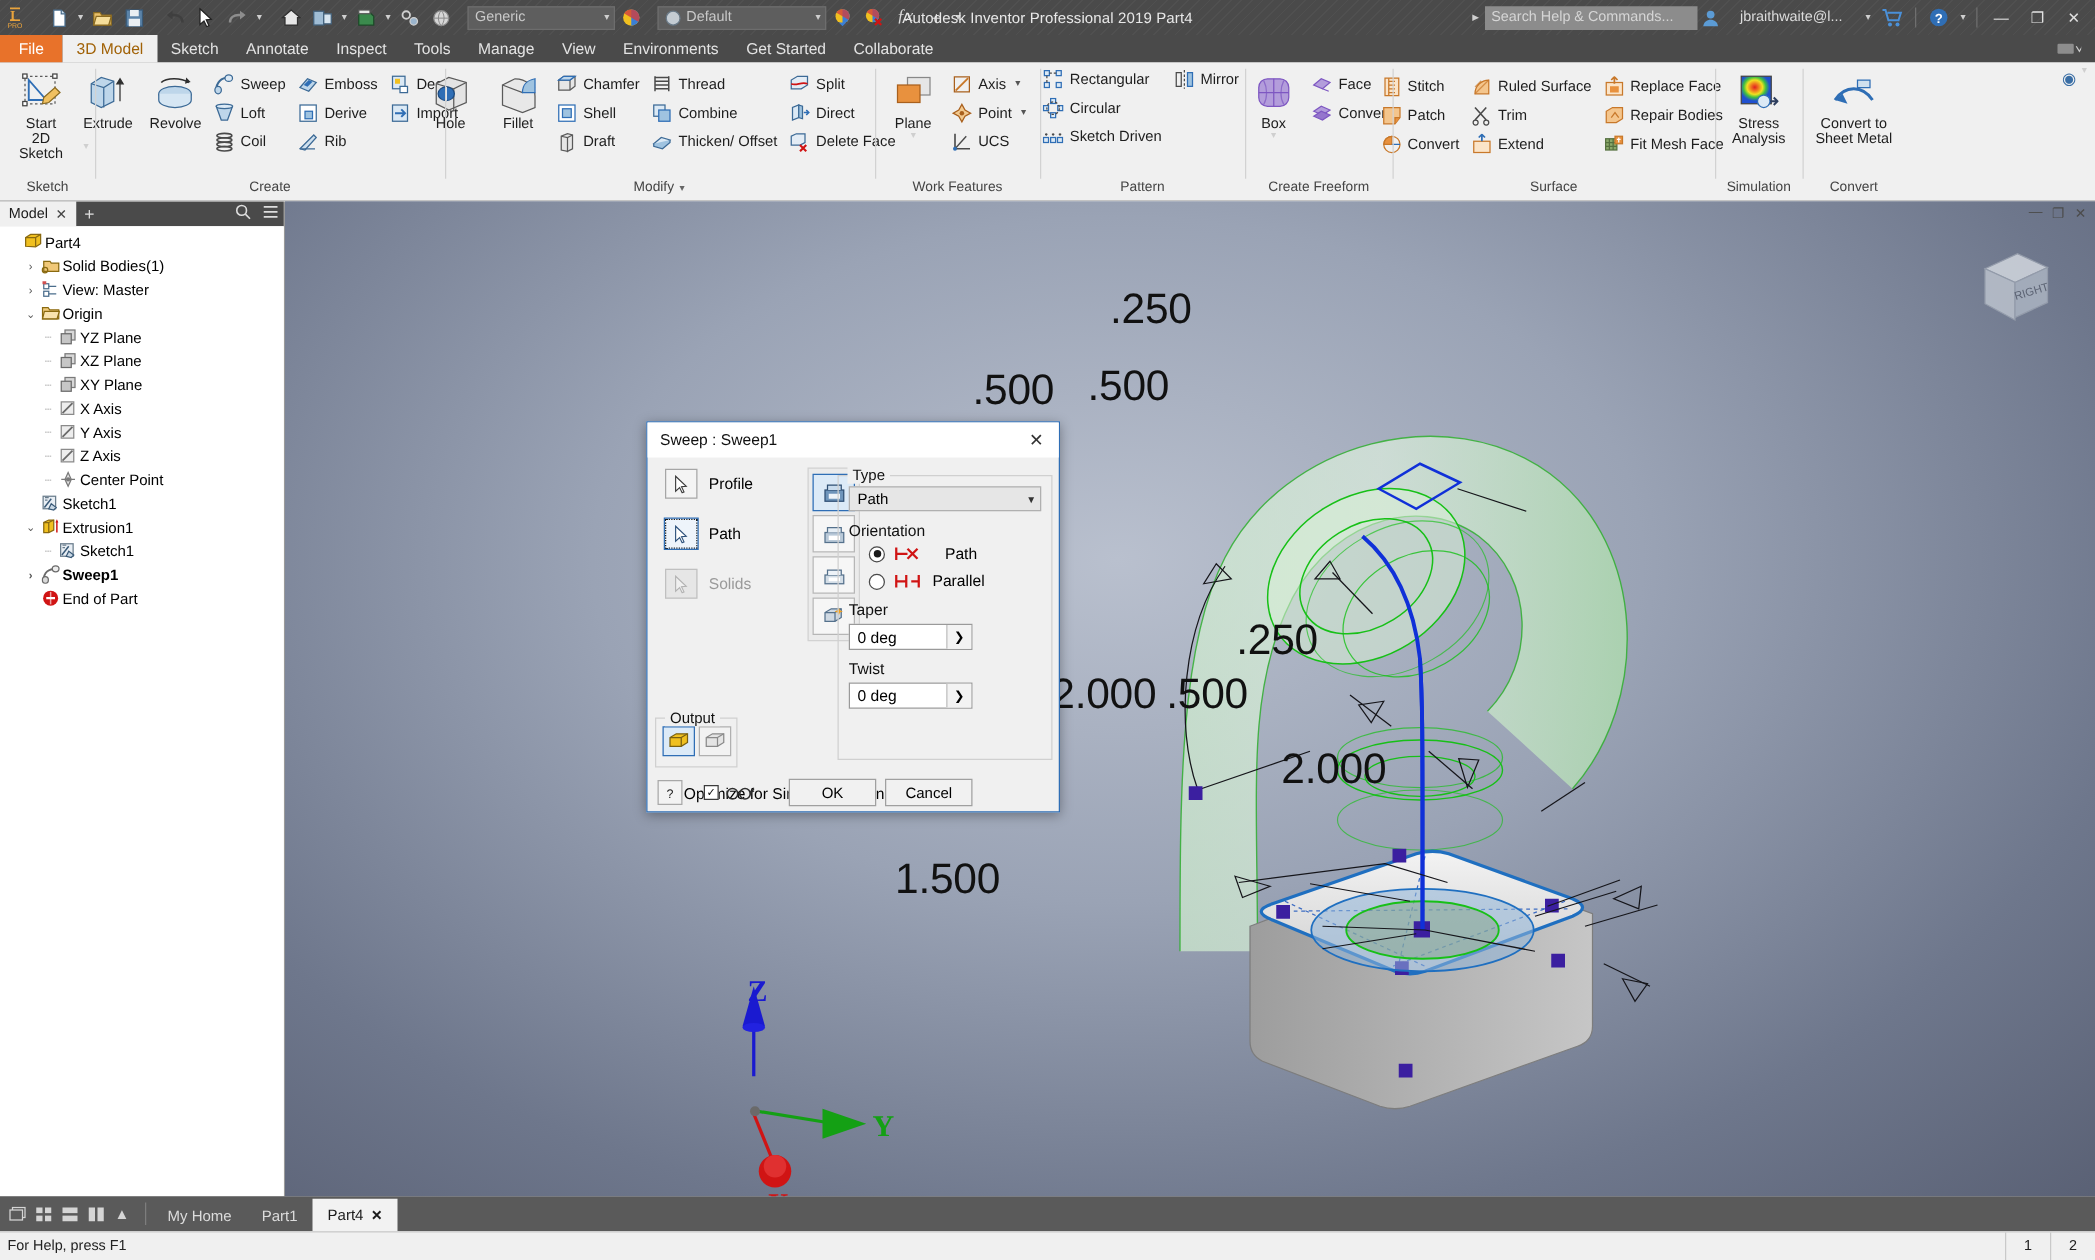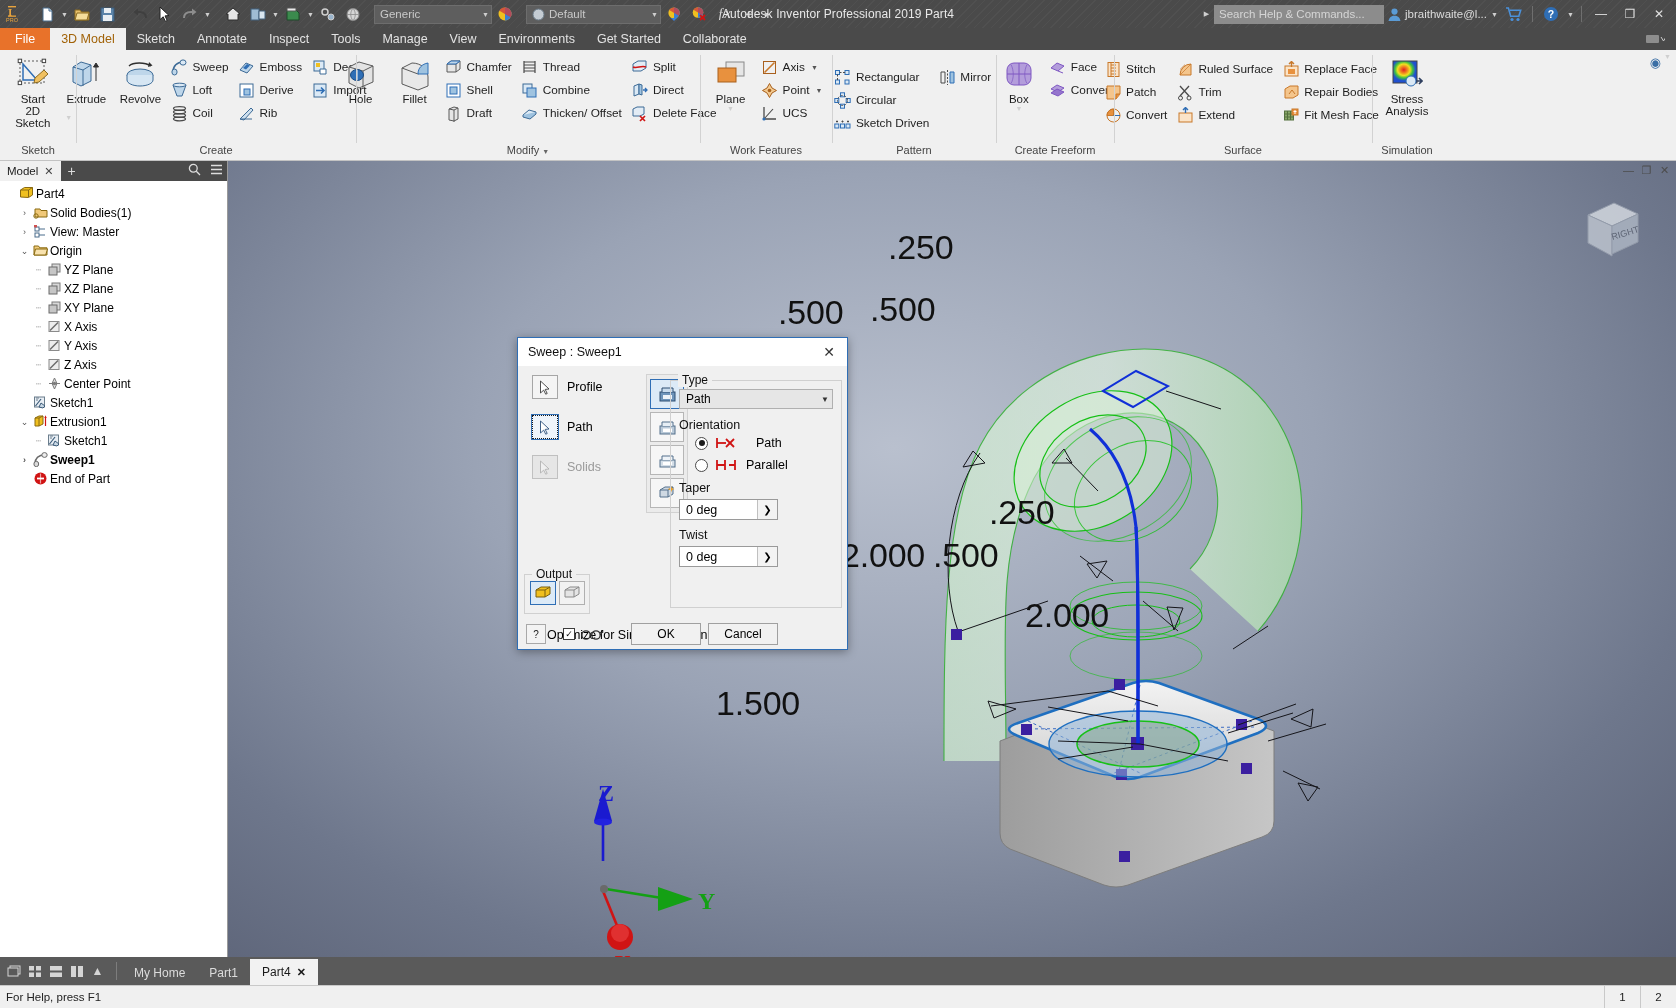--- a/index.html
+++ b/index.html
@@ -35,21 +35,21 @@
   .app-title {
     position:absolute; left:0; right:0; text-align:center; color:#e8e8e8;
     font-size:12px; pointer-events:none; letter-spacing:.1px;
   }
   .tb-right { margin-left:auto; display:flex; align-items:center; gap:3px; padding-right:4px; z-index:2;}
   .help-search {
     width:170px; height:19px; background:#8c8c8c; border:none; color:#d9d9d9;
     font-size:11.5px; padding:0 5px; font-family:"Liberation Sans",sans-serif;
   }
   .help-search::placeholder { color:#d5d5d5; }
-  .user-chip { display:flex; align-items:center; gap:3px; color:#dcdcdc; font-size:11.5px; cursor:default; }
+  .user-chip { display:flex; align-items:center; gap:16px; color:#dcdcdc; font-size:11.5px; cursor:default; }
   .winbtn { width:26px; height:24px; display:flex; align-items:center; justify-content:center;
             color:#e0e0e0; font-size:12px; cursor:default; }
   .vline { width:1px; height:16px; background:#6f6f6f; margin:0 3px; }
 
   
   .menubar { height:22px; background:#4a4a4a; display:flex; align-items:stretch; flex:0 0 22px; }
   .mtab {
     padding:0 11px; display:flex; align-items:center; color:#e3e3e3; font-size:12.5px; cursor:default;
   }
   .mtab.file { background:#e8722a; color:#fff; padding:0 15px; }
@@ -694,21 +694,21 @@
                 </svg>
               </span>
             <span class="lbl">UCS</span>
           </div>
         </div>
       </div>
       <div class="rglabel">Work Features</div>
     </div>
 
     <div class="rgroup" style="width:164px">
-      <div class="rgbody" style="padding-top:14px">
+      <div class="rgbody" style="padding-top:0">
         <div class="smallcol">
           <div class="smallbtn">
             <span class="ico">
                 <svg width="17" height="17" viewBox="0 0 17 17">
                   <g fill="#dbe9f5" stroke="#2f6eb5">
                     <rect x="1.5" y="1.5" width="4" height="4"></rect>
                     <rect x="11" y="1.5" width="4" height="4"></rect>
                     <rect x="1.5" y="11" width="4" height="4"></rect>
                     <rect x="11" y="11" width="4" height="4"></rect>
                   </g>
@@ -915,20 +915,36 @@
               <path d="M25 21h6M28 18l3 3-3 3" fill="none" stroke="#2f3f5f" stroke-width="1.6"></path>
             </svg>
           </span>
           <span class="lbl">Stress
 Analysis</span>
         </div>
       </div>
       <div class="rglabel">Simulation</div>
     </div>
 
+    <div class="rgroup" style="width:82px">
+      <div class="rgbody">
+        <div class="bigbtn">
+          <span class="ico">
+            <svg width="34" height="30" viewBox="0 0 34 30">
+                <path d="M2 20c8-12 22-12 30 0" fill="none" stroke="#2f6eb5" stroke-width="2.4"></path>
+                <path d="M2 20l10 3-4-8z" fill="#2f6eb5"></path>
+                <path d="M20 4h10v6H20z" fill="#cfe0ee" stroke="#2f6eb5"></path>
+              </svg>
+          </span>
+          <span class="lbl">Convert to
+Sheet Metal</span>
+        </div>
+      </div>
+      <div class="rglabel">Convert</div>
+    </div>
 
     <div class="ribbon-tail">
       <span class="q">◉</span>
       <span class="caret">▼</span>
     </div>
   </div>
 
   <div class="main">
 
     <div class="browser">

